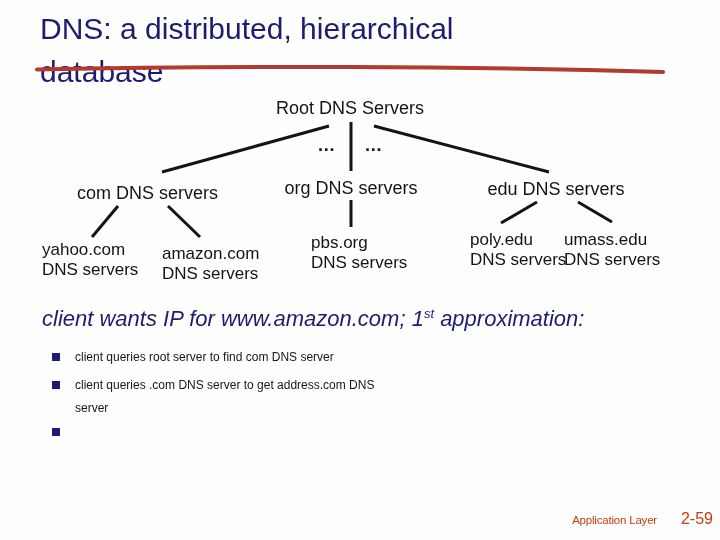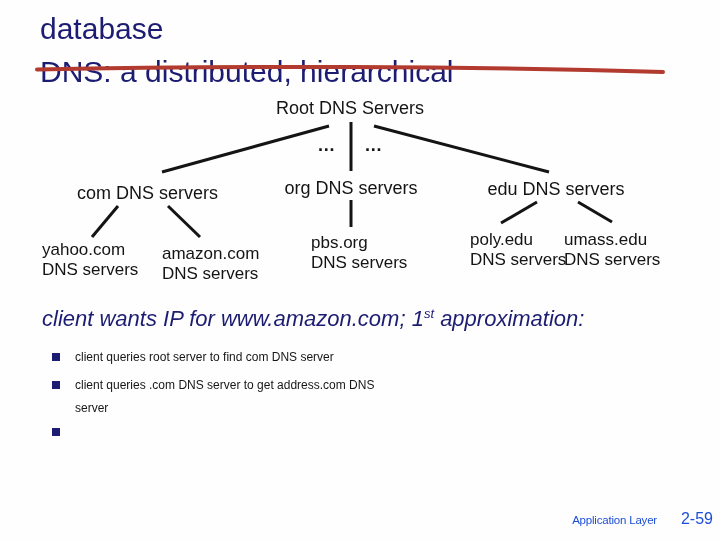--- a/index.html
+++ b/index.html
@@ -19,33 +19,33 @@
   .dots{font-size:18px;font-weight:700;letter-spacing:1.5px;white-space:nowrap;z-index:2;}
   .leaf{font-size:17px;line-height:20px;white-space:nowrap;z-index:2;}
   #intro{
     left:42px;top:306px;font-size:22px;font-style:italic;color:#1c1c72;white-space:pre;
   }
   #intro sup{font-size:13px;margin-top:9px;}
   .bullet-text{font-size:12px;line-height:23px;color:#161616;}
   .bullet-text div{white-space:pre;}
   .sq{position:absolute;width:8px;height:8px;background:#1c1c72;}
   #footer{
-    right:7px;top:510px;display:flex;align-items:baseline;gap:5px;color:#1d4ed8;
+    right:7px;top:510px;display:flex;align-items:baseline;gap:5px;color:#c2410c;
   }
   #footer .fl{font-size:11.5px;letter-spacing:-0.2px;}
   #footer .fp{font-size:16px;margin-left:19px;}
 </style>
 </head>
 <body>
 
 <div id="slide">
 
   <div id="title" class="abs">
+    <div>DNS: a distributed, hierarchical</div>
     <div>database</div>
-    <div>DNS: a distributed, hierarchical</div>
   </div>
 
   <svg class="overlay" width="720" height="540" viewBox="0 0 720 540">
     <path d="M37,69.5 C230,65.5 470,66 663,72" stroke="#b23a2e" stroke-width="4" stroke-linecap="round" fill="none"></path>
     <line x1="351" y1="122" x2="351" y2="171" stroke="#141414" stroke-width="3"></line>
     <line x1="329" y1="126" x2="162" y2="172" stroke="#141414" stroke-width="3"></line>
     <line x1="374" y1="126" x2="549" y2="172" stroke="#141414" stroke-width="3"></line>
     <line x1="351" y1="200" x2="351" y2="227" stroke="#141414" stroke-width="3"></line>
     <line x1="118" y1="206" x2="92" y2="237" stroke="#141414" stroke-width="3"></line>
     <line x1="168" y1="206" x2="200" y2="237" stroke="#141414" stroke-width="3"></line>

